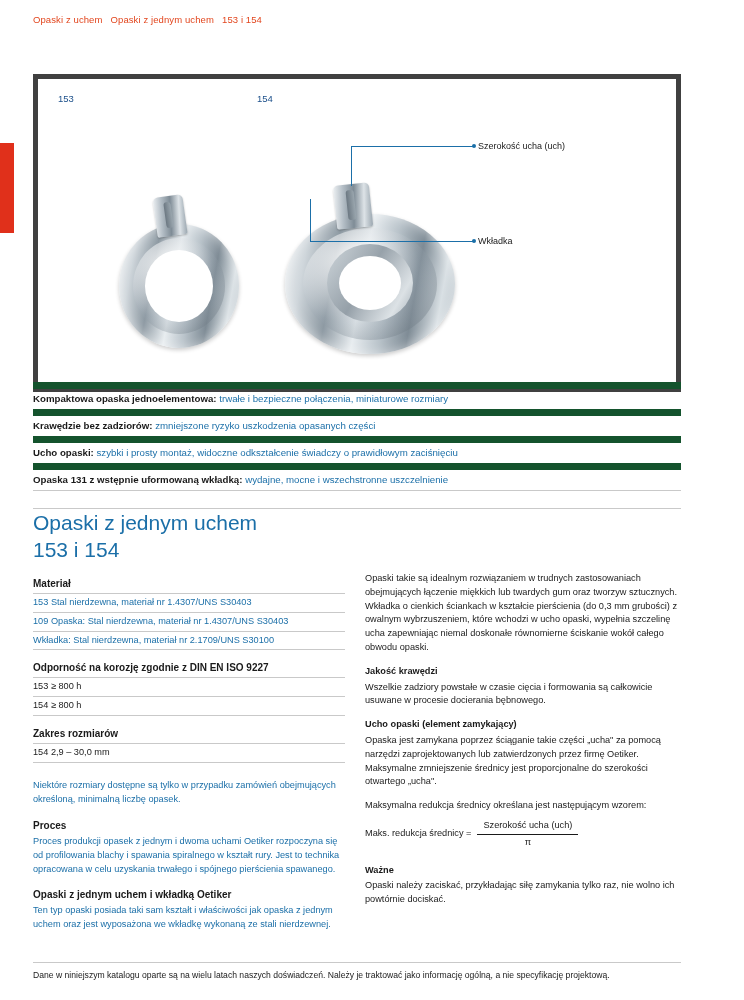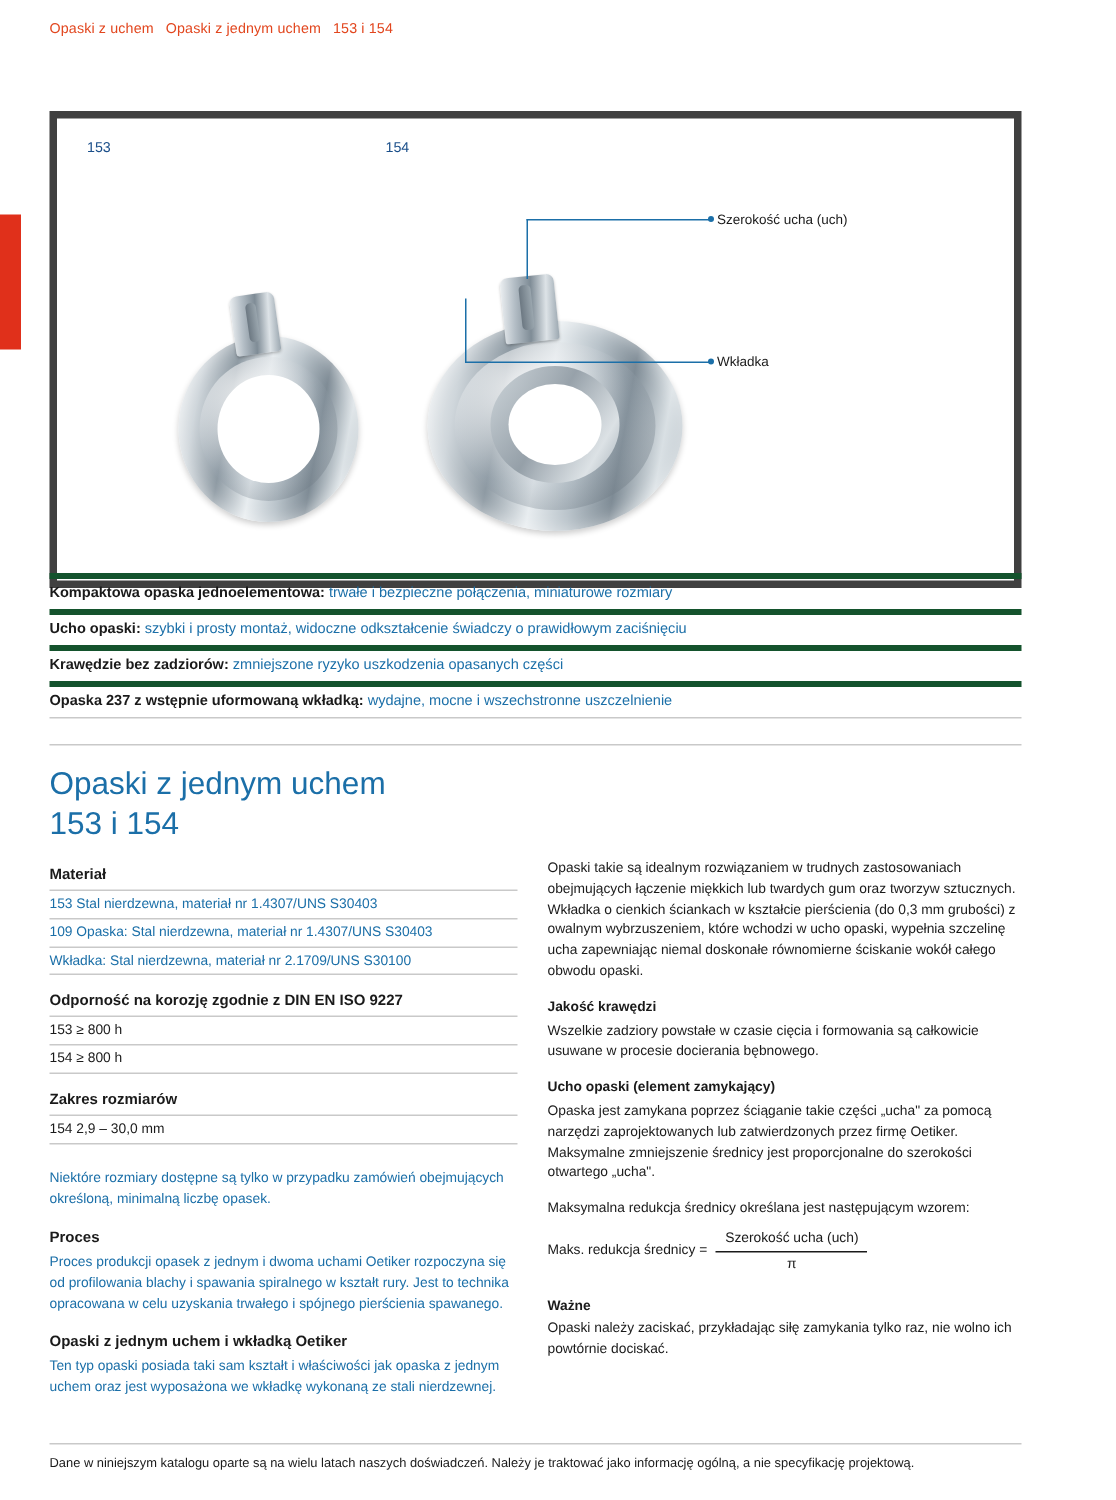--- a/index.html
+++ b/index.html
@@ -107,21 +107,21 @@
   #clamp154 .insert-hole {
     position:absolute; left:64px; top:72px; width:62px; height:54px;
     border-radius:50%; background:#ffffff;
   }
 
   
   .rule-list {
     position:absolute; left:33px; top:382px; width:648px;
   }
   .rule-list .row {
-    border-top:4px solid #14532d;
+    border-top:7px solid #14532d;
     font-size:9.7px; line-height:1.45;
     padding:3px 0 3px 0;
     color:#1a1a1a;
   }
   .rule-list .row:last-child { border-bottom:1px solid #c9c9c9; }
   .rule-list .row .blue { color:#1b6fa8; }
   .rule-list .spacer { border-top:1px solid #c9c9c9; height:18px; }
 
   
   .sec-title {
@@ -209,27 +209,27 @@
 
   <div class="callout-text c1">Szerokość ucha (uch)</div>
   <div class="callout-text c2">Wkładka</div>
 </div>
 
 <div class="rule-list">
   <div class="row">
     <b>Kompaktowa opaska jednoelementowa:</b><span class="blue"> trwałe i bezpieczne połączenia, miniaturowe rozmiary</span>
   </div>
   <div class="row">
+    <b>Krawędzie bez zadziorów:</b><span class="blue"> zmniejszone ryzyko uszkodzenia opasanych części</span>
+  </div>
+  <div class="row">
     <b>Ucho opaski:</b><span class="blue"> szybki i prosty montaż, widoczne odkształcenie świadczy o prawidłowym zaciśnięciu</span>
   </div>
   <div class="row">
-    <b>Krawędzie bez zadziorów:</b><span class="blue"> zmniejszone ryzyko uszkodzenia opasanych części</span>
-  </div>
-  <div class="row">
-    <b>Opaska 237 z wstępnie uformowaną wkładką:</b><span class="blue"> wydajne, mocne i wszechstronne uszczelnienie</span>
+    <b>Opaska 131 z wstępnie uformowaną wkładką:</b><span class="blue"> wydajne, mocne i wszechstronne uszczelnienie</span>
   </div>
   <div class="spacer"></div>
   <div class="spacer"></div>
 </div>
 
 <div class="sec-title">
   <div>Opaski z jednym uchem</div>
   <div>153 i 154</div>
 </div>
 

